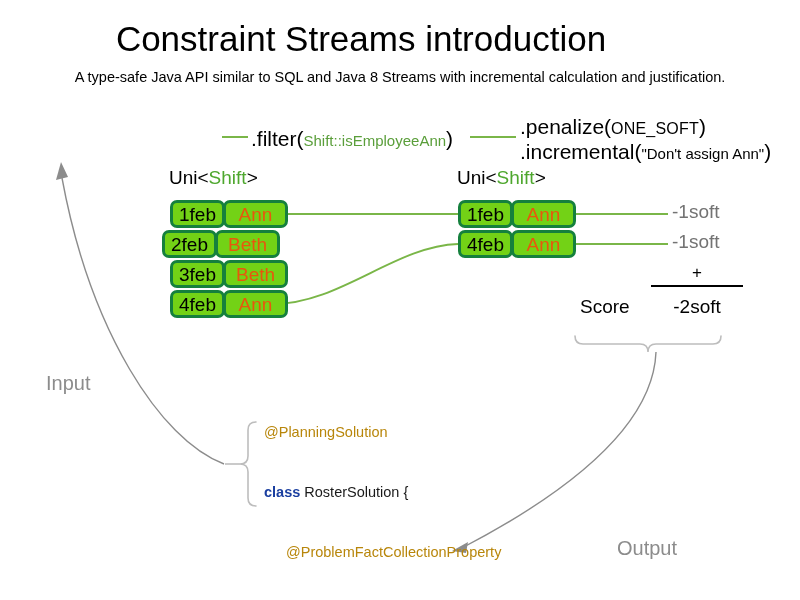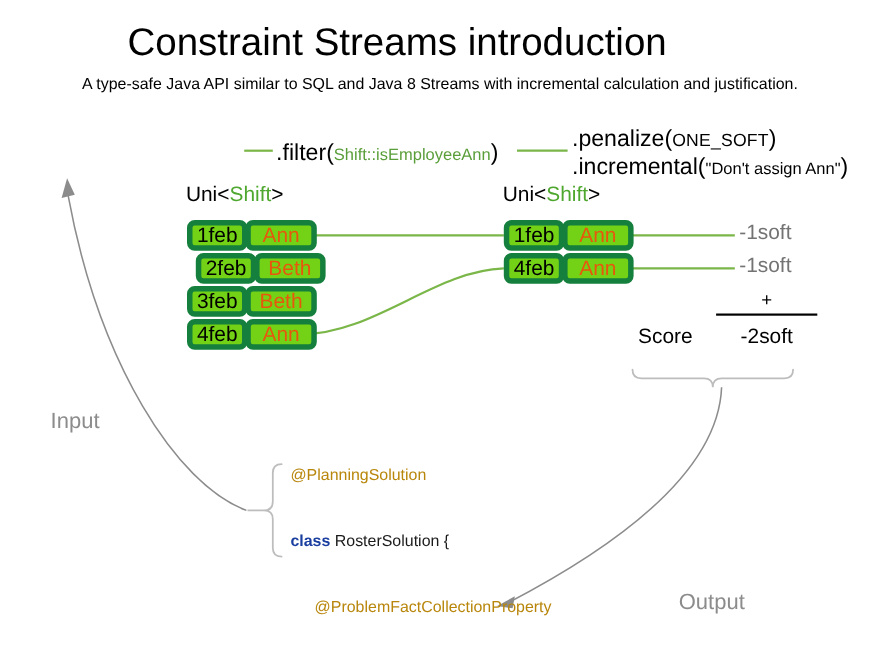--- a/index.html
+++ b/index.html
@@ -72,21 +72,21 @@
   
   .fact-row {
     height: 28px;
   }
   .cell {
     position: absolute;
     top: 0;
     height: 28px;
     box-sizing: border-box;
     background: #73d216;
-    border: 5px solid #15803d;
+    border: 3px solid #15803d;
     border-radius: 7px;
     display: flex;
     align-items: center;
     justify-content: center;
     font-size: 19px;
     line-height: 19px;
   }
   .cell-date { left: 0;    width: 55px; color: #000000; }
   .cell-name { left: 53px; width: 65px; color: #e8570d; }
 
@@ -193,21 +193,21 @@
   <div class="abs pipe" id="asConstraint"><span>.incremental(</span><span class="strlit">"Don't assign Ann"</span><span>)</span></div>
 
   <div class="abs uni-label" id="uni-left"><span>Uni&lt;</span><span class="green-type">Shift</span><span>&gt;</span></div>
 
   <div class="abs uni-label" id="uni-right"><span>Uni&lt;</span><span class="green-type">Shift</span><span>&gt;</span></div>
 
   <div class="abs fact-row" style="left:170px; top:200px; width:120px;">
     <div class="cell cell-date">1feb</div>
     <div class="cell cell-name">Ann</div>
   </div>
-  <div class="abs fact-row" style="left:178px; top:230px; width:120px;">
+  <div class="abs fact-row" style="left:162px; top:230px; width:120px;">
     <div class="cell cell-date">2feb</div>
     <div class="cell cell-name">Beth</div>
   </div>
   <div class="abs fact-row" style="left:170px; top:260px; width:120px;">
     <div class="cell cell-date">3feb</div>
     <div class="cell cell-name">Beth</div>
   </div>
   <div class="abs fact-row" style="left:170px; top:290px; width:120px;">
     <div class="cell cell-date">4feb</div>
     <div class="cell cell-name">Ann</div>

